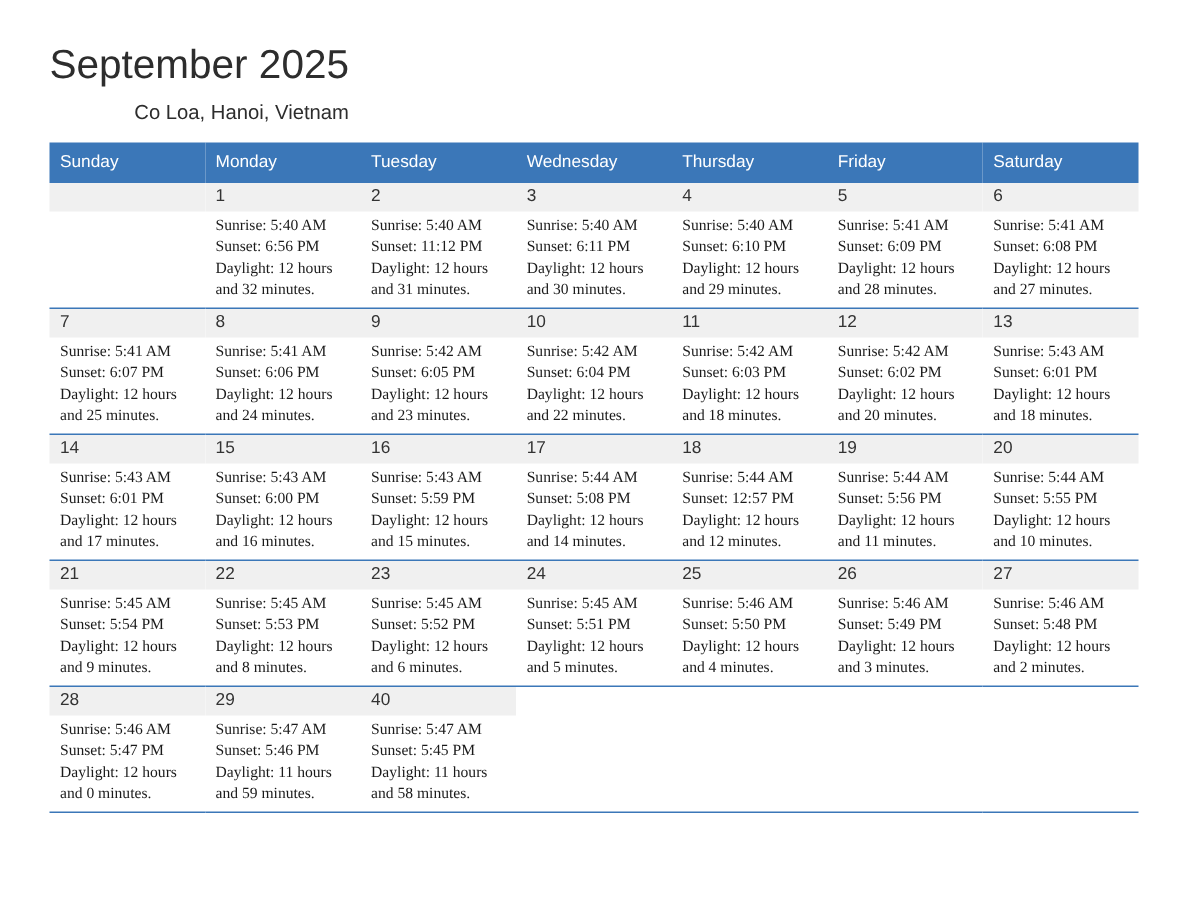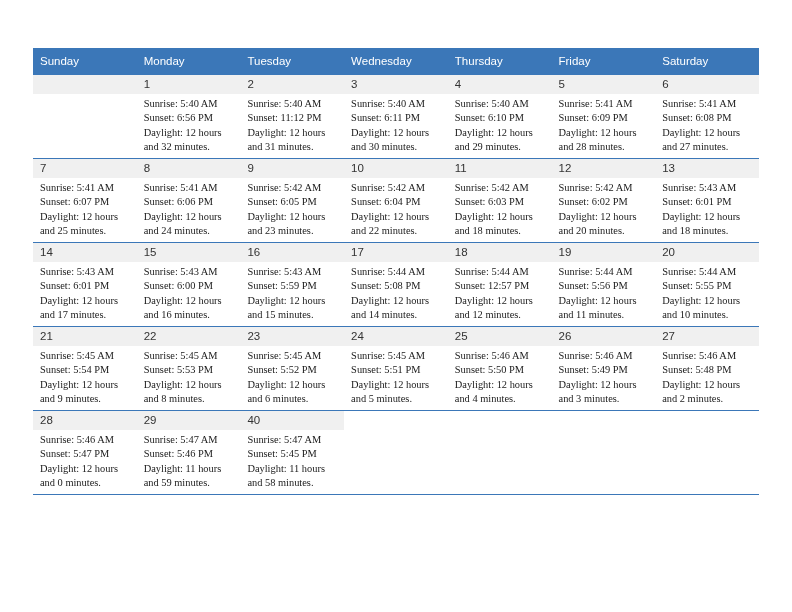--- a/index.html
+++ b/index.html
@@ -74,21 +74,21 @@
     font-size: 13.5px;
     color: #2d2d2d;
     margin: 9px 0 0 0;
     line-height: 1.1;
     white-space: nowrap;
   }
 
   
   .cal-wrap {
     padding: 8px 33px;
-    margin-top: 14px;
+    margin-top: 4px;
     box-sizing: border-box;
   }
   table.calendar {
     border-collapse: collapse;
     width: 726px;
     table-layout: fixed;
   }
   table.calendar th {
     background: #3b77b8;
     color: #ffffff;
@@ -134,20 +134,24 @@
   }
 </style>
 </head>
 <body>
 
 <div class="page">
 
   <div class="header">
 
 
+    <div class="title-block">
+      <h1 class="cal-title">September 2025</h1>
+      <p class="cal-subtitle">Co Loa, Hanoi, Vietnam</p>
+    </div>
 
   </div>
 
   <div class="cal-wrap">
     <table class="calendar">
       <thead>
         <tr>
           <th>Sunday</th>
           <th>Monday</th>
           <th>Tuesday</th>

